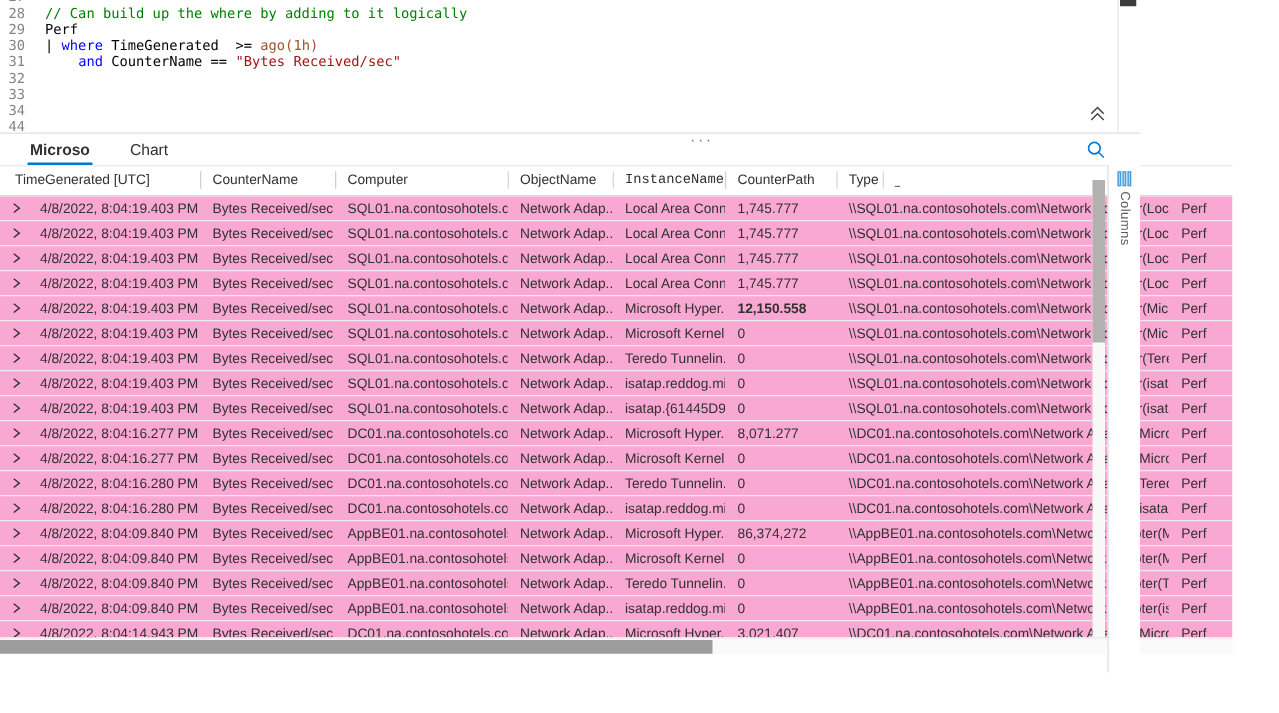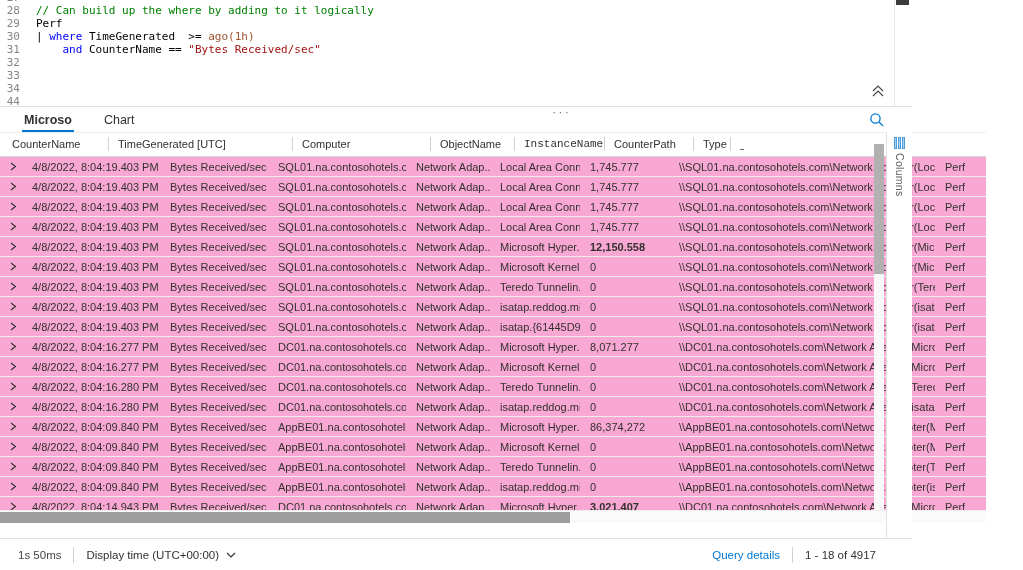--- a/index.html
+++ b/index.html
@@ -91,23 +91,23 @@
       <div class="search-btn">
         <svg width="16" height="16" viewBox="0 0 16 16">
           <circle cx="6.5" cy="6.5" r="4.6" fill="none" stroke="#0078d4" stroke-width="1.3"></circle>
           <line x1="10" y1="10" x2="14" y2="14" stroke="#0078d4" stroke-width="1.3"></line>
         </svg>
       </div>
     </div>
 
     <div class="table-wrap">
       <div class="thead" id="thead">
+          <div class="hc" style="width: 160px;">TimeGenerated [UTC]</div>
           <div class="hc" style="width: 108px;">CounterName</div>
-          <div class="hc" style="width: 160px;">TimeGenerated [UTC]</div>
-          <div class="hc" style="width: 138px; margin-left: 24px;">Computer</div>
+          <div class="hc" style="width: 138px;">Computer</div>
           <div class="hc" style="width: 84px;">ObjectName</div>
           <div class="hc" style="width: 90px; font-family: Liberation Mono, monospace;">InstanceName</div>
           <div class="hc" style="width: 89px;">CounterPath</div>
           <div class="hc" style="width: 37px;">Type</div>
           <div class="hc" style="width: 14px;">_I</div>
         </div>
       <div class="tbody" id="tbody">
           <div class="trow">
             <div class="chev">
               <svg width="9" height="9" viewBox="0 0 9 9">
@@ -367,21 +367,21 @@
             <div class="chev">
               <svg width="9" height="9" viewBox="0 0 9 9">
                 <polyline points="2,1 6.5,4.5 2,8" fill="none" stroke="#323130" stroke-width="1.1"></polyline>
               </svg>
             </div>
             <div class="rc" style="width: 134px;">4/8/2022, 8:04:14.943 PM</div>
             <div class="rc" style="width: 108px;">Bytes Received/sec</div>
             <div class="rc" style="width: 138px;">DC01.na.contosohotels.com</div>
             <div class="rc" style="width: 84px;">Network Adap...</div>
             <div class="rc" style="width: 90px;">Microsoft Hyper...</div>
-            <div class="rc" style="width: 89px; font-weight: bold;">3,021,407</div>
+            <div class="rc" style="width: 89px;">3,021,407</div>
             <div class="rc" style="width: 266px;">\\DC01.na.contosohotels.com\Network Adapter(Microso...</div>
             <div class="rc" style="width: 37px;">Perf</div>
           </div>
         </div>
       <div class="hscroll">
         <div class="hthumb"></div>
       </div>
       <div class="vscroll">
         <div class="vthumb"></div>
       </div>
@@ -389,28 +389,14 @@
         <div class="col-icon">
             <i></i>
             <i></i>
             <i></i>
           </div>
         <div class="side-label">Columns</div>
       </div>
     </div>
   </section>
 
-  <div class="status-bar">
-    <span class="duration">1s 50ms</span>
-    <span class="vdiv"></span>
-    <span class="display-time">
-      <span>Display time (UTC+00:00)</span>
-      <svg width="10" height="6" viewBox="0 0 10 6">
-        <polyline points="1,1 5,5 9,1" fill="none" stroke="#323130" stroke-width="1.1"></polyline>
-      </svg>
-    </span>
-    <span class="spacer"></span>
-    <a class="qdetails">Query details</a>
-    <span class="vdiv"></span>
-    <span class="range">1 - 18 of 4917</span>
-  </div>
 
 </div>
 
 </body></html>

